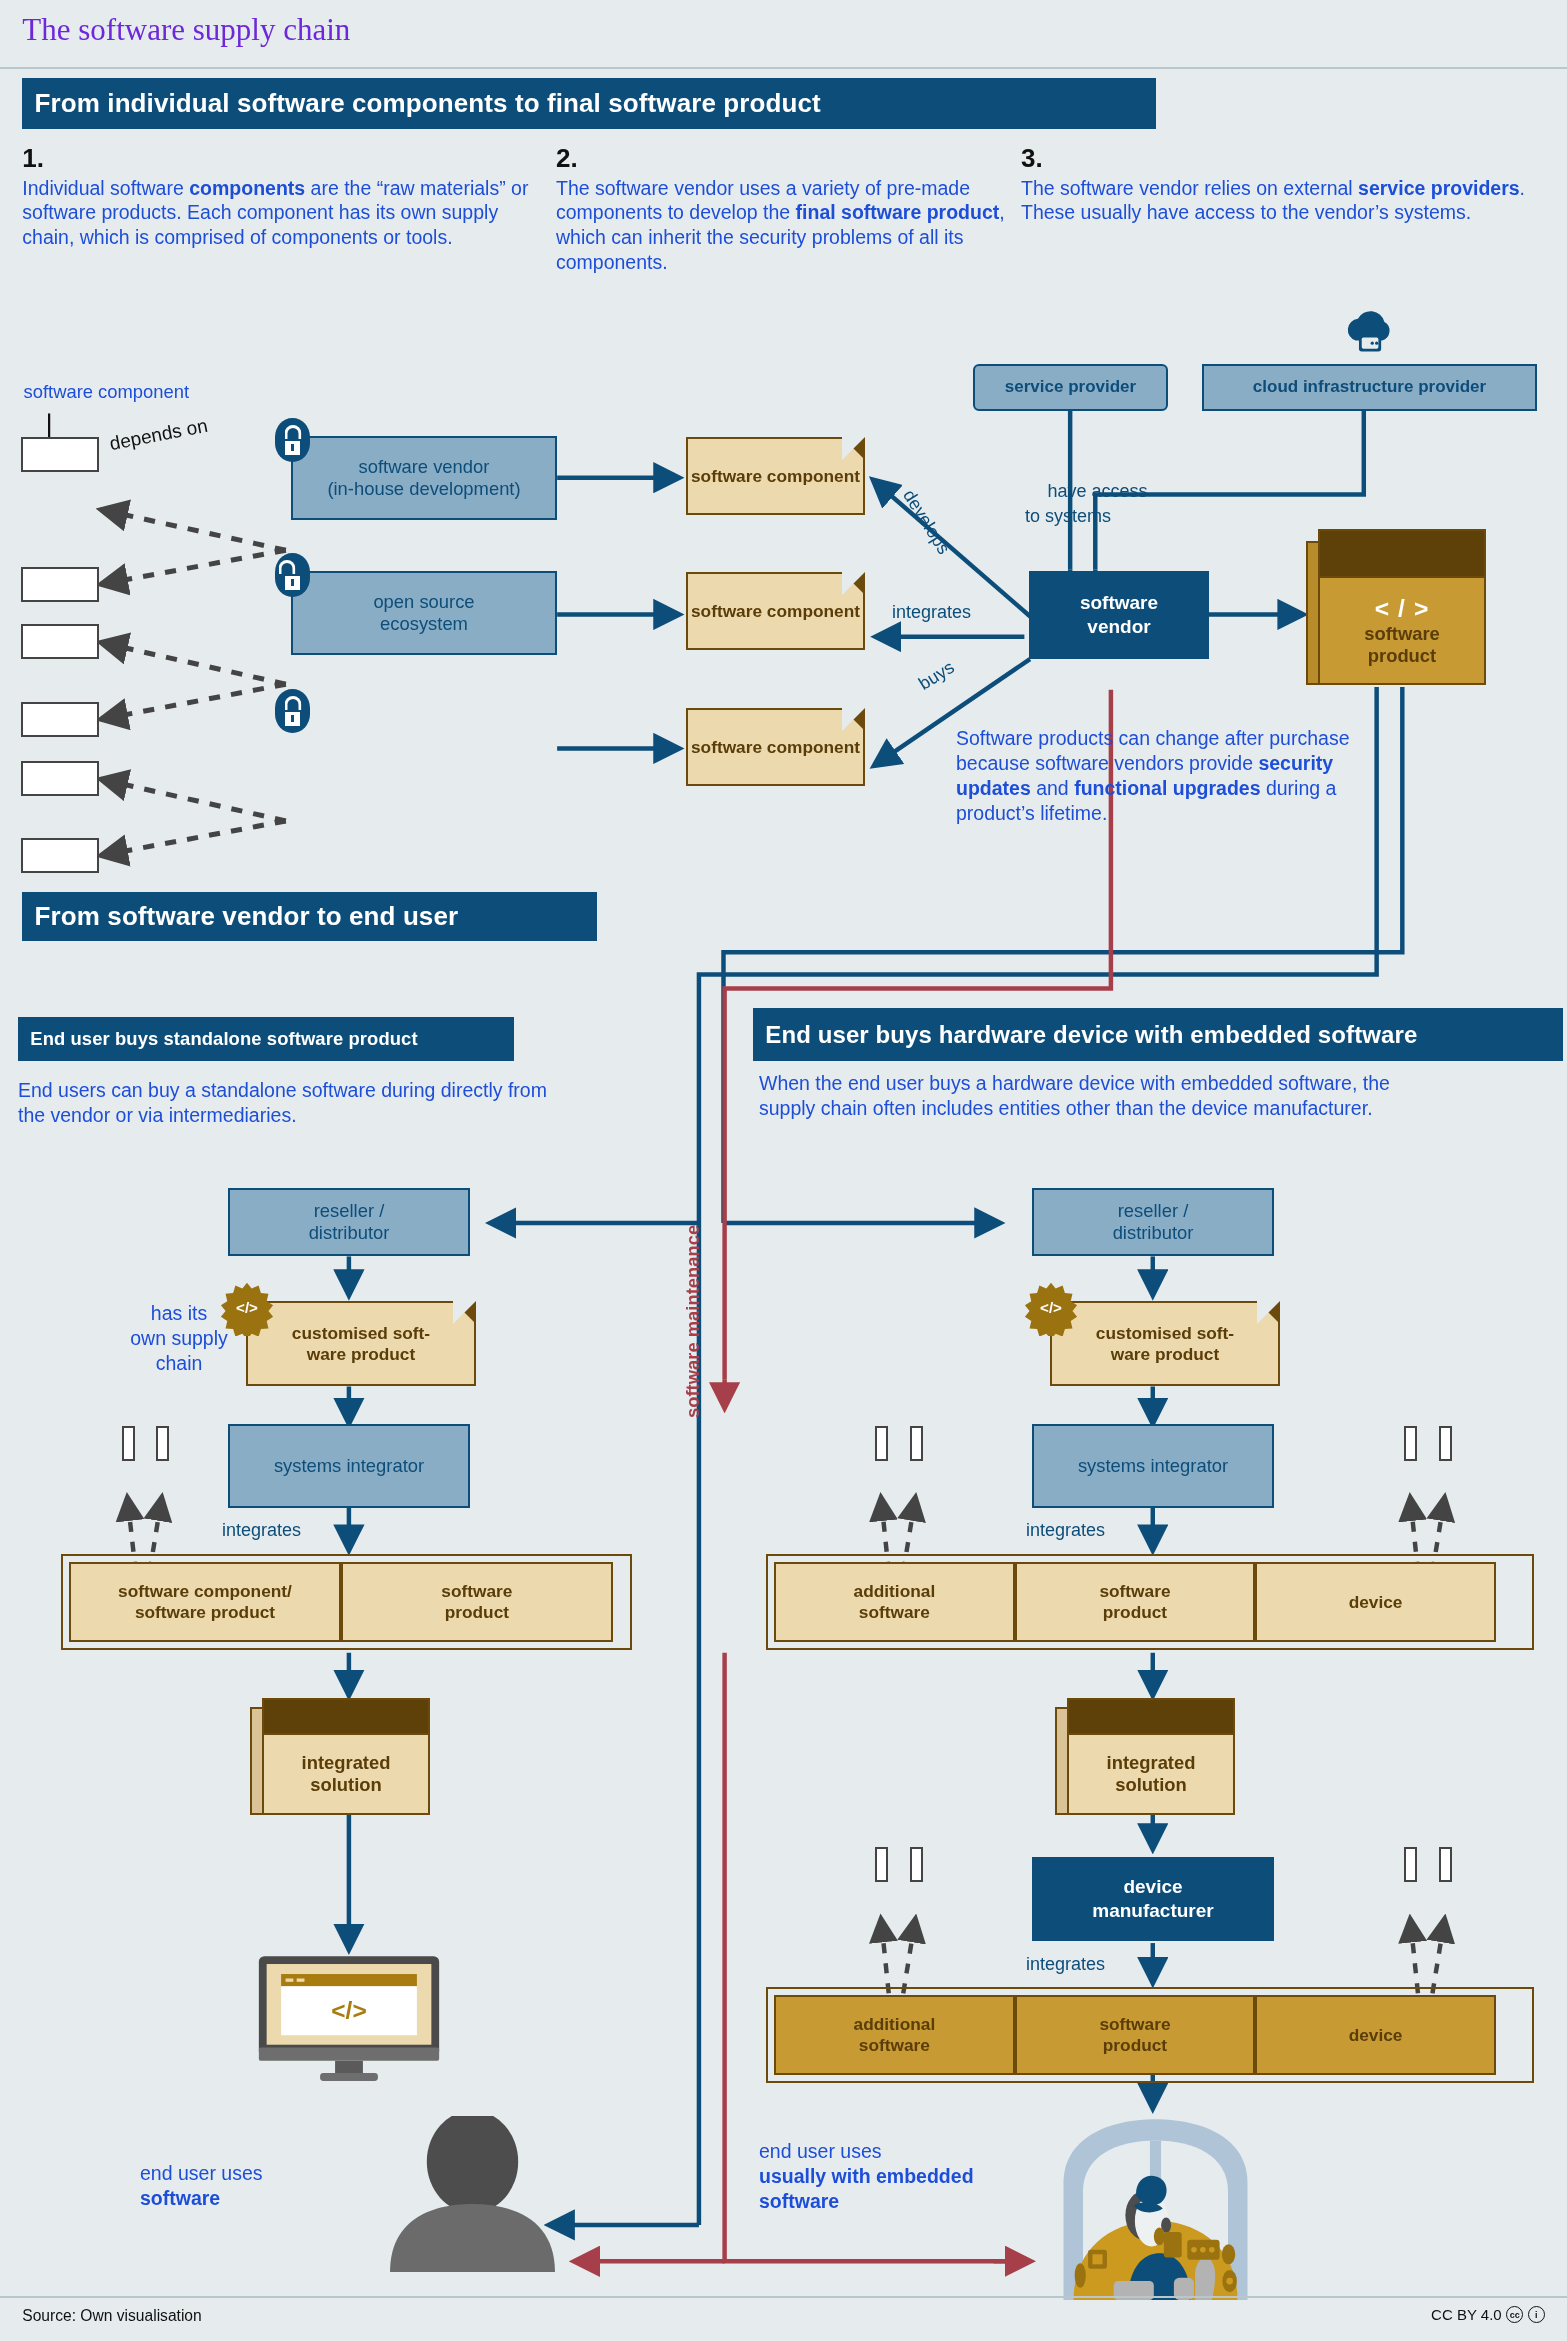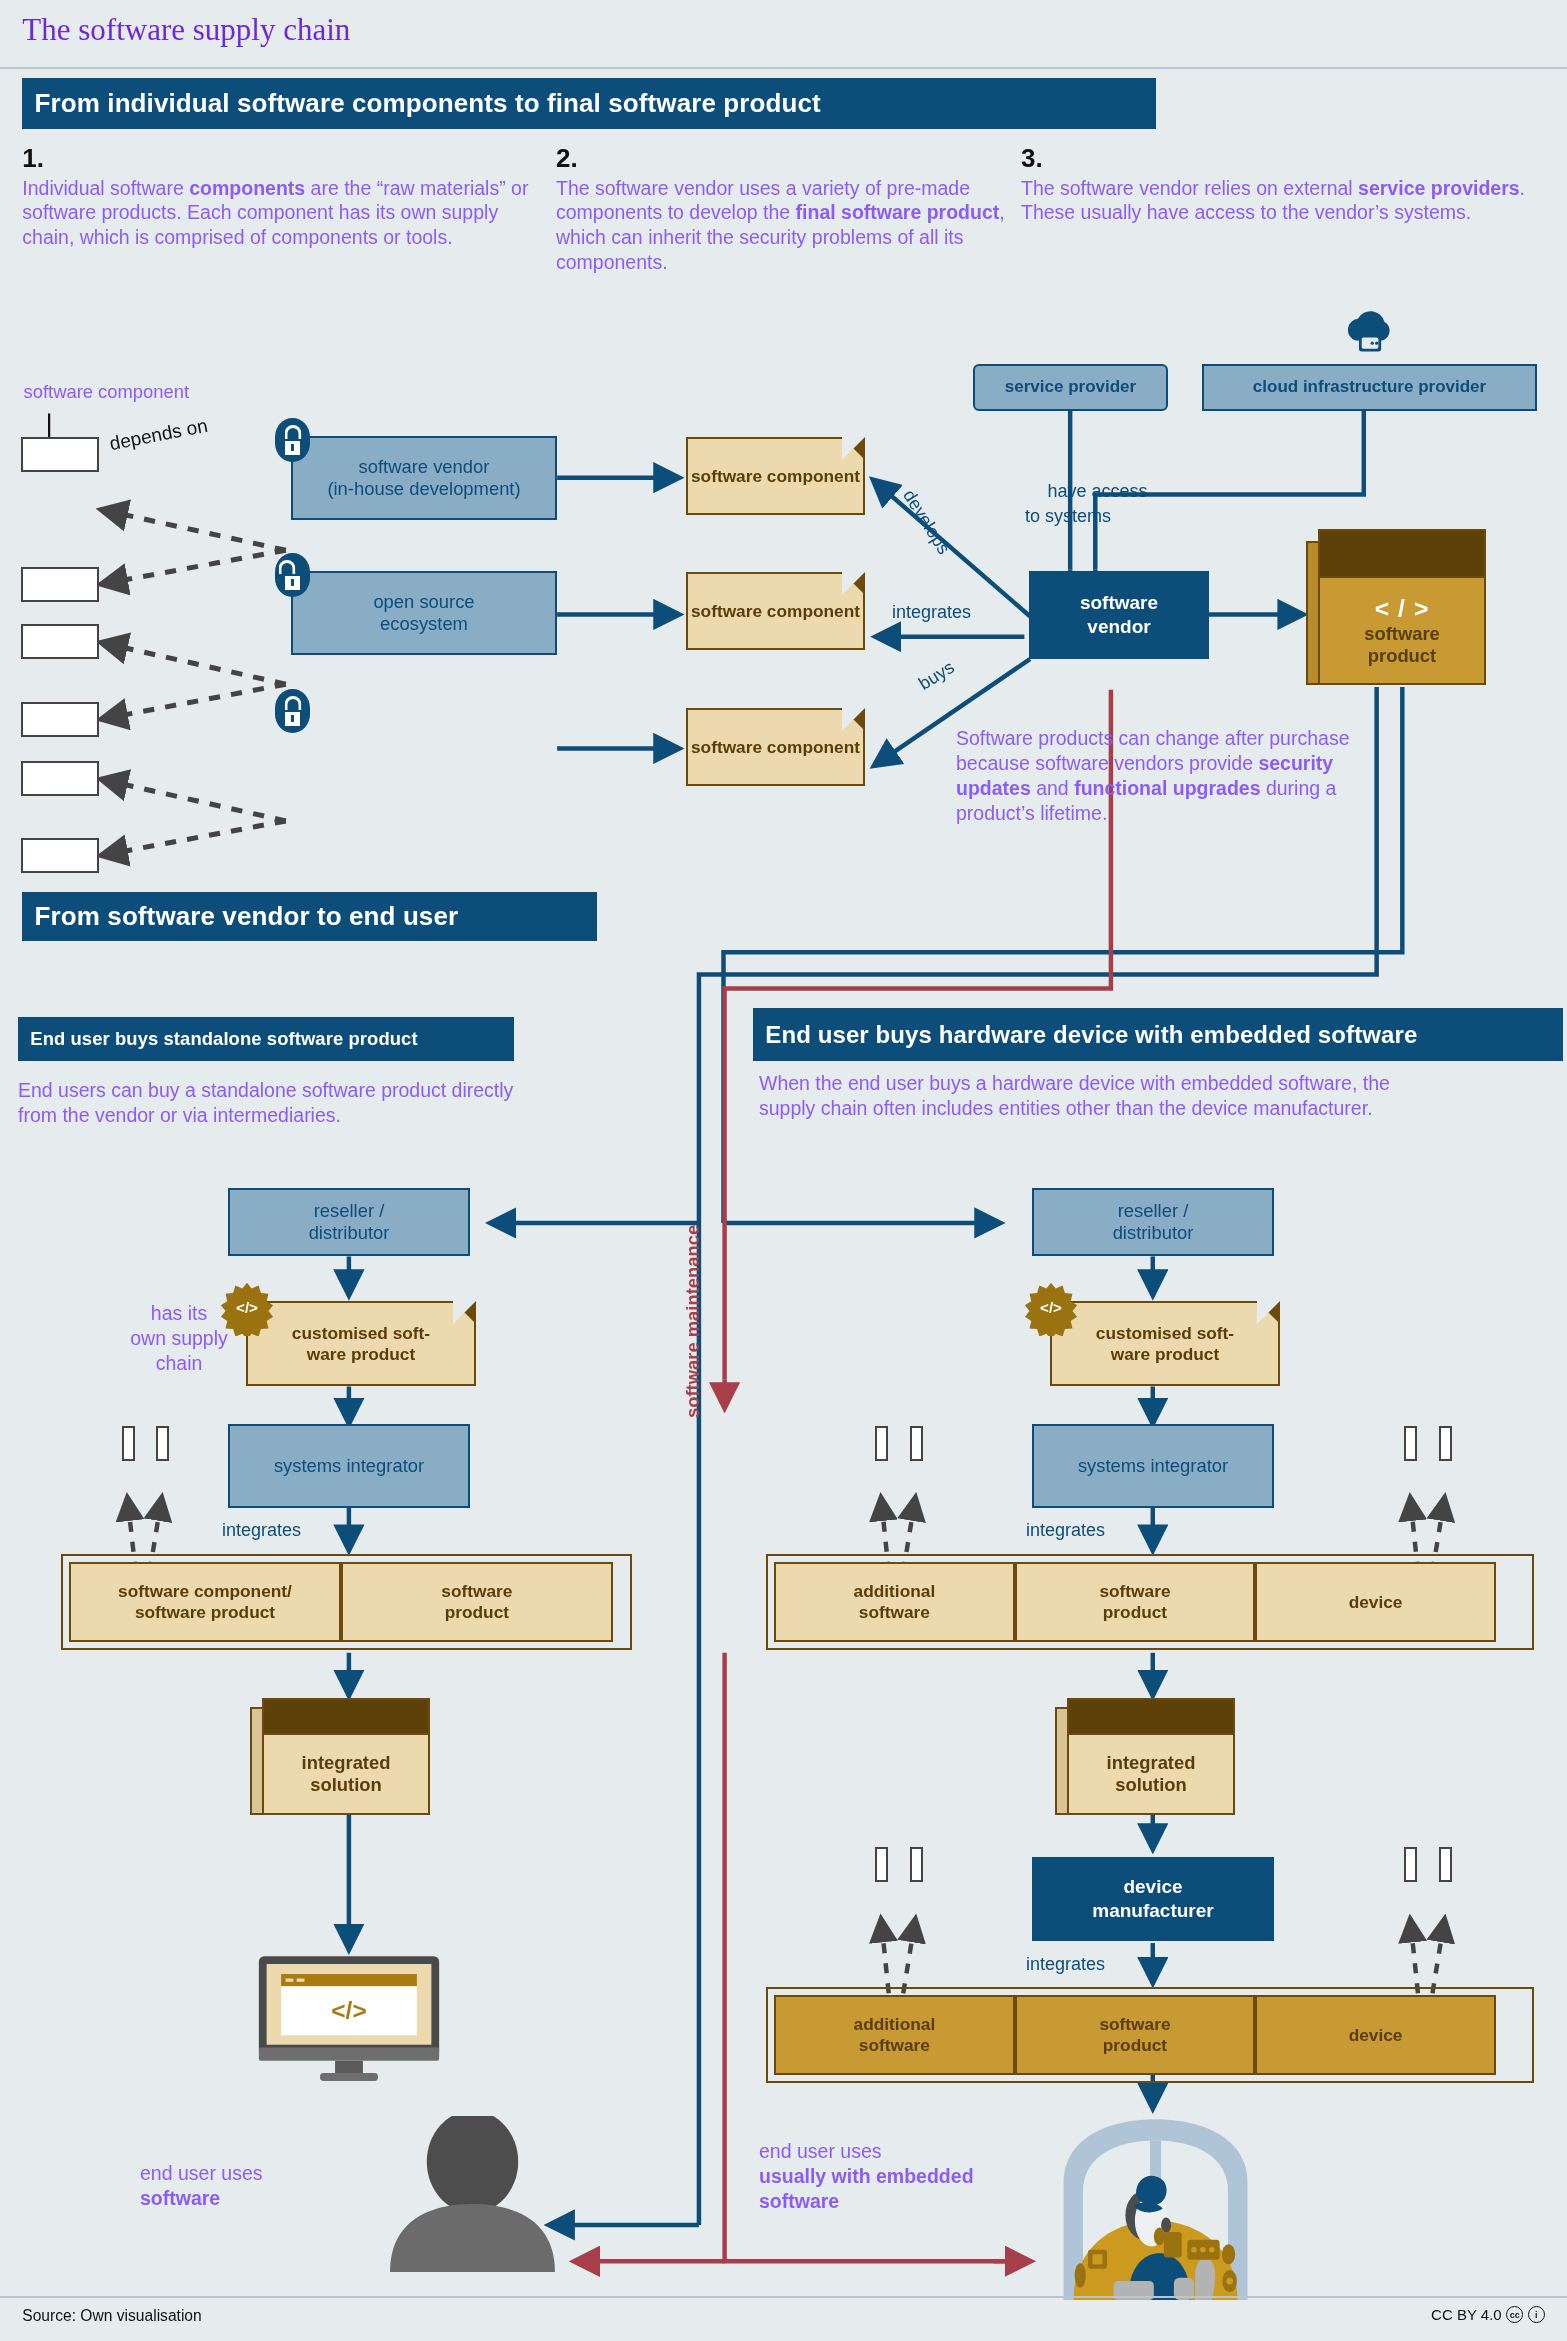--- a/index.html
+++ b/index.html
@@ -19,21 +19,21 @@
     background:#0d4d79; color:#fff;
     font-weight:bold;
     display:flex; align-items:center;
     padding:0 12.3px;
     letter-spacing:0.1px;
   }
   .title-serif {
     font-family:"Liberation Serif", serif;
     font-size:31px; color:#6d28d9;
   }
-  .para { font-size:19.5px; line-height:1.28; color:#8b5cf6; }
+  .para { font-size:19.5px; line-height:1.28; color:#1d4ed8; }
   .para b { font-weight:bold; }
   .num { font-size:26px; font-weight:bold; line-height:1; margin-bottom:4.5px; }
 
   
   .nodebox {
     background:#8aadc6; border:2.2px solid #0d4d79;
     display:flex; align-items:center; justify-content:center;
     text-align:center; color:#0d4d79;
     font-size:18.4px; line-height:1.18;
   }
@@ -368,21 +368,21 @@
     </div>
   </div>
 
   <div class="abs para" style="left:956px; top:726px; width:402px;">
     <span>Software products can change after purchase because software vendors provide </span><b>security updates</b><span> and </span><b>functional upgrades</b><span> during a product’s lifetime.</span>
   </div>
 
   <div class="band abs" style="left:22.3px; top:892px; width:575px; height:49px; font-size:26px;">From software vendor to end user</div>
 
   <div class="band abs" style="left:18px; top:1017px; width:496px; height:44px; font-size:18.4px;">End user buys standalone software product</div>
-  <div class="abs para" style="left:18px; top:1078px; width:536px;">End users can buy a standalone software product directly from the vendor or via intermediaries.</div>
+  <div class="abs para" style="left:18px; top:1078px; width:536px;">End users can buy a standalone software during directly from the vendor or via intermediaries.</div>
 
   <div class="band abs" style="left:753px; top:1008px; width:810px; height:53px; font-size:24px;">End user buys hardware device with embedded software</div>
   <div class="abs para" style="left:759px; top:1071px; width:670px;">When the end user buys a hardware device with embedded software, the supply chain often includes entities other than the device manufacturer.</div>
 
   <div class="nodebox abs" style="left:228px; top:1188px; width:242px; height:68px;">
     <div>
       <div>reseller /</div>
       <div>distributor</div>
     </div>
   </div>

